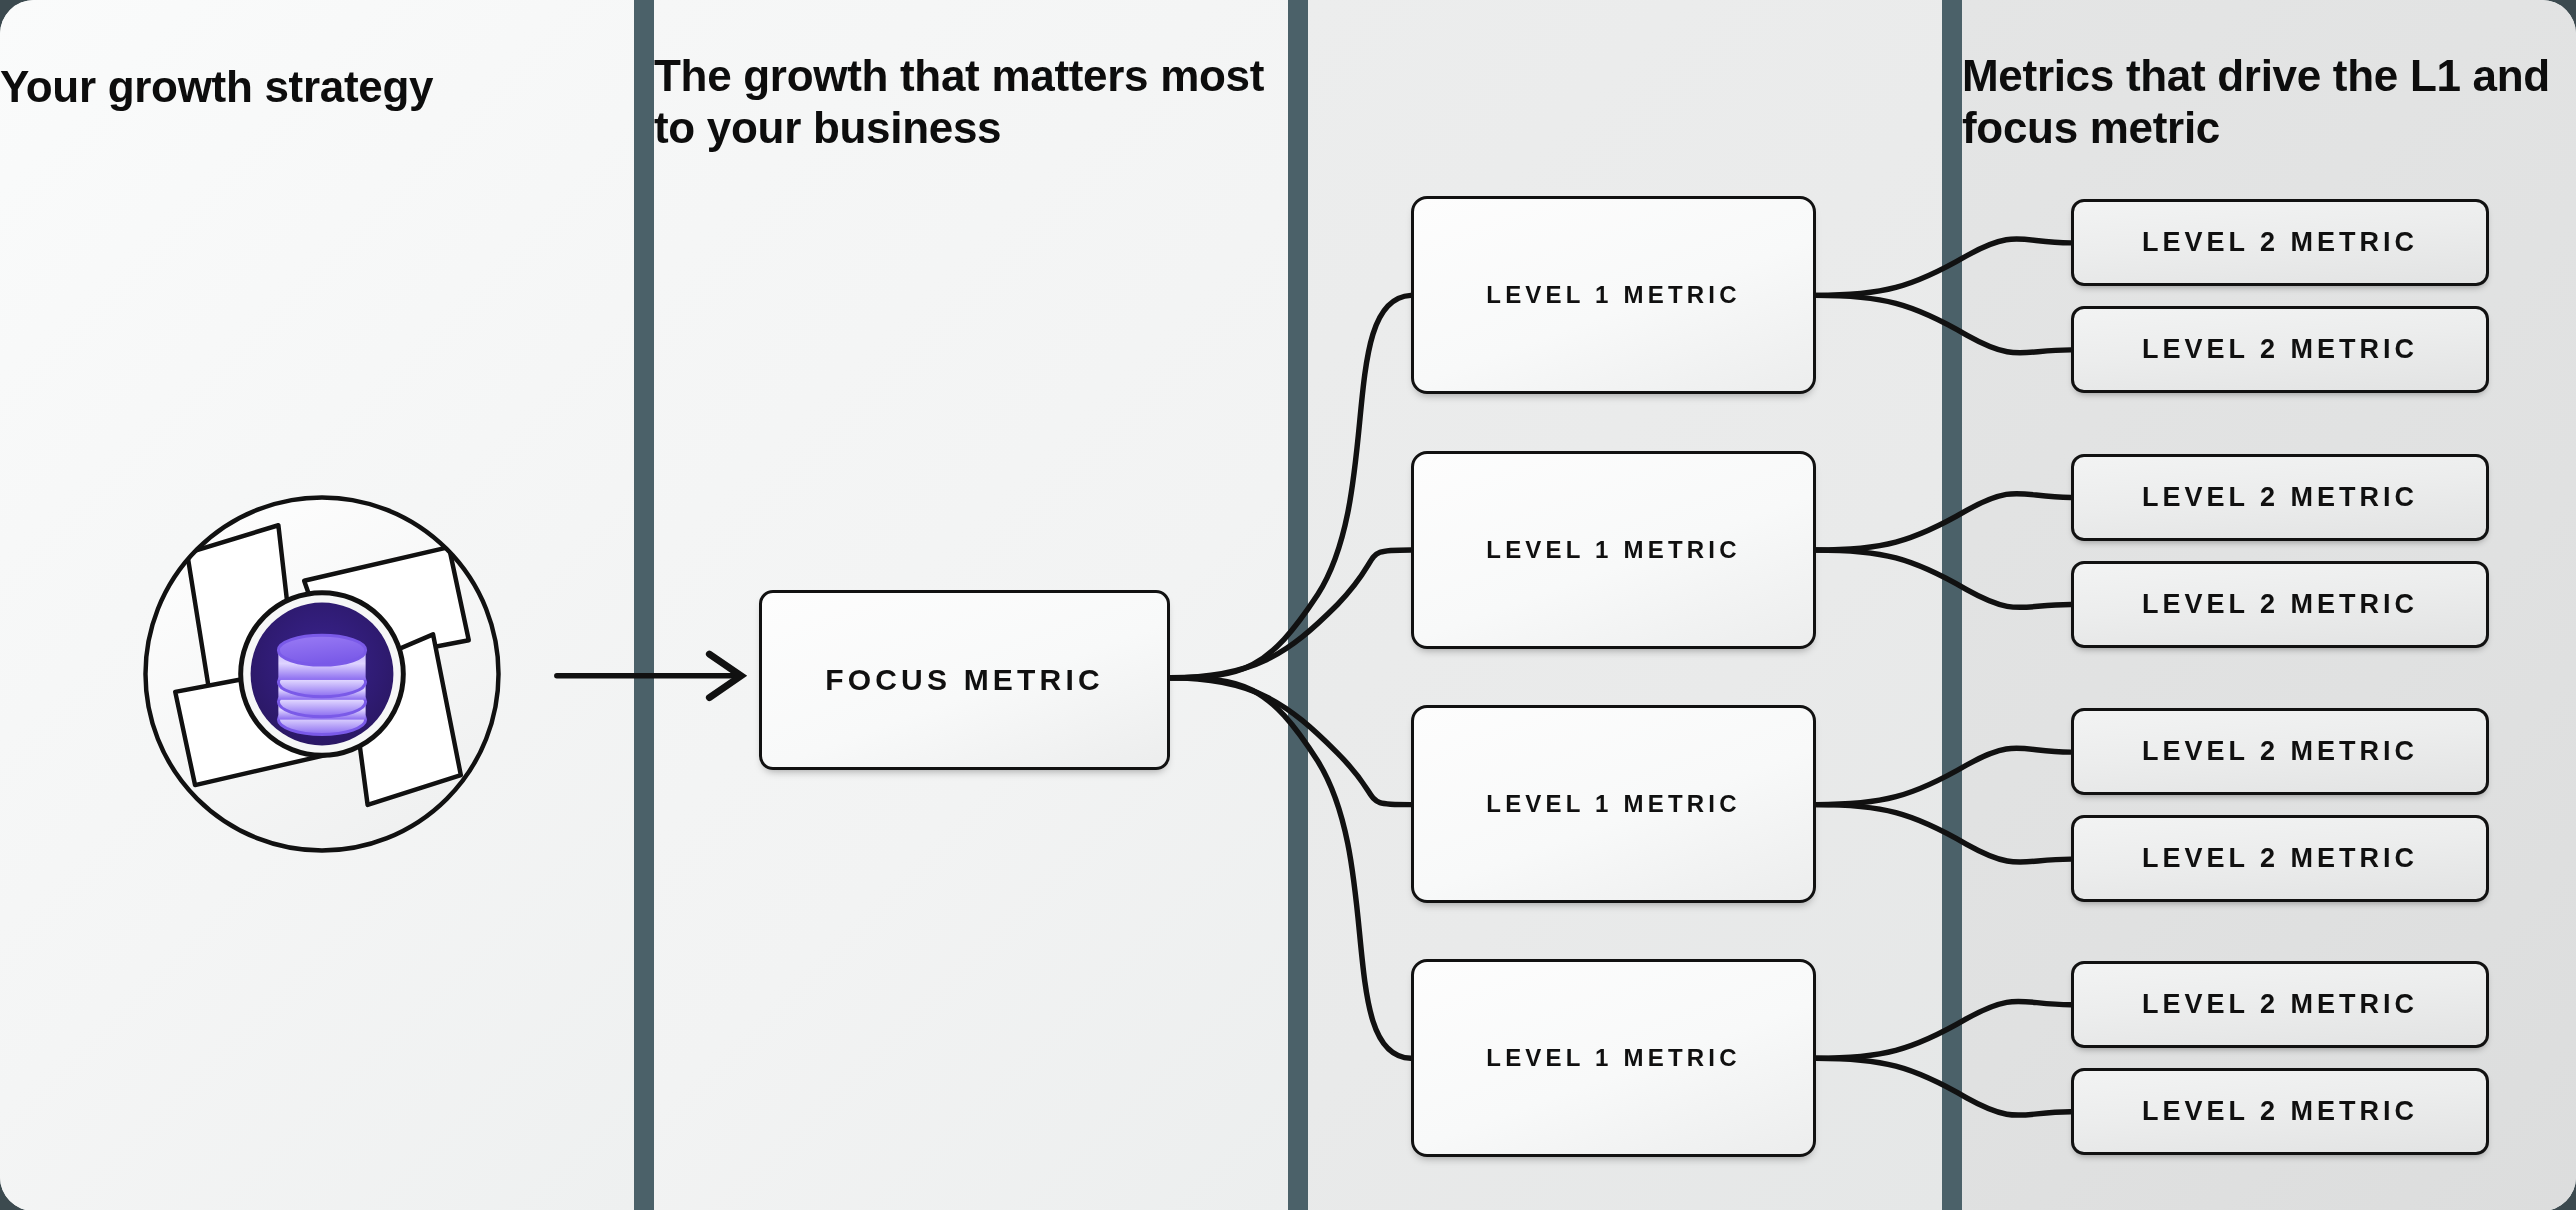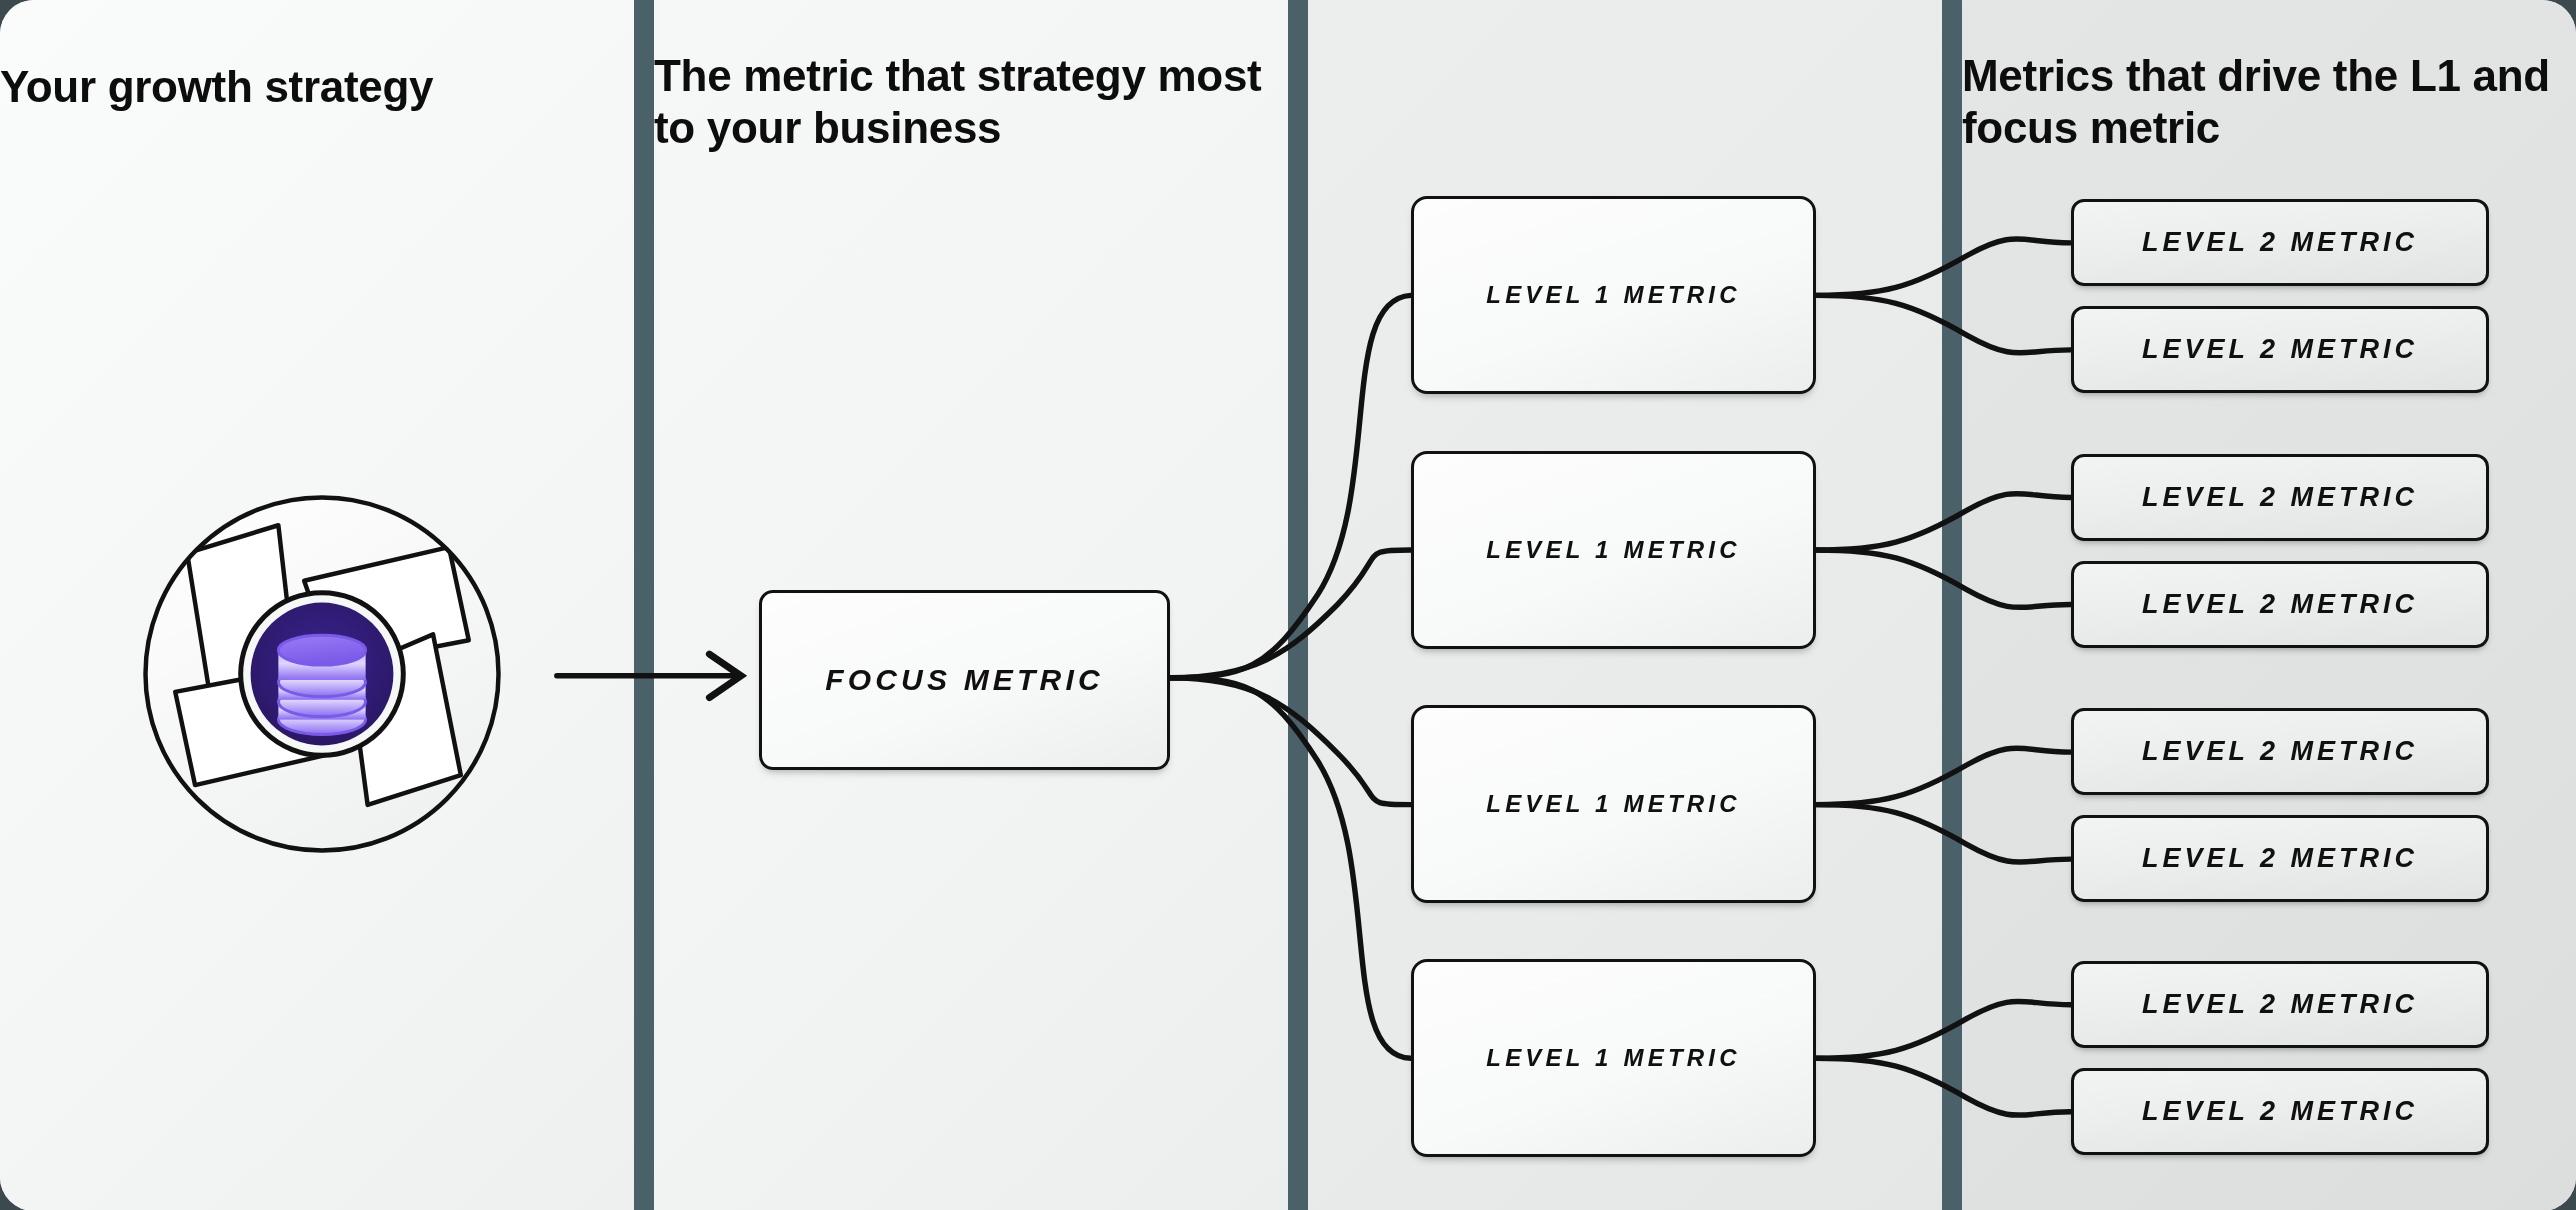--- a/index.html
+++ b/index.html
@@ -51,21 +51,20 @@
     position:absolute;
     box-sizing:border-box;
     border:3.5px solid #111;
     border-radius:14px;
     display:flex;align-items:center;justify-content:center;
     font-weight:700;
     color:#101010;
     letter-spacing:4.2px;
     text-align:right;
     z-index:5;
-    font-style:italic;
   }
   .node.focus{
     left:759px;top:590px;width:411px;height:180px;
     font-size:30px;
     background:linear-gradient(160deg,#fdfdfd 0%,#f8f9f9 55%,#eceded 100%);
     box-shadow:0 5px 9px -4px rgba(0,0,0,.35);
   }
   .node.l1{
     left:1411px;width:405px;height:198px;
     font-size:24px;
@@ -93,21 +92,21 @@
   <div class="panel p1"></div>
   <div class="panel p2"></div>
   <div class="panel p3"></div>
   <div class="panel p4"></div>
 
   <div class="divider d1"></div>
   <div class="divider d2"></div>
   <div class="divider d3"></div>
 
   <div class="col-head h1">Your growth strategy</div>
-  <div class="col-head h2">The metric that strategy most to your business</div>
+  <div class="col-head h2">The growth that matters most to your business</div>
   <div class="col-head h4">Metrics that drive the L1 and focus metric</div>
 
   <svg id="logo" viewBox="0 0 480 480">
     <defs>
       <linearGradient id="bladeG" x1="0" y1="0" x2="0.6" y2="1">
         <stop offset="0%" stop-color="#ffffff"></stop>
         <stop offset="100%" stop-color="#f0f1f1"></stop>
       </linearGradient>
       <radialGradient id="coreG" cx="0.5" cy="0.42" r="0.72">
         <stop offset="0%" stop-color="#3a2390"></stop>

